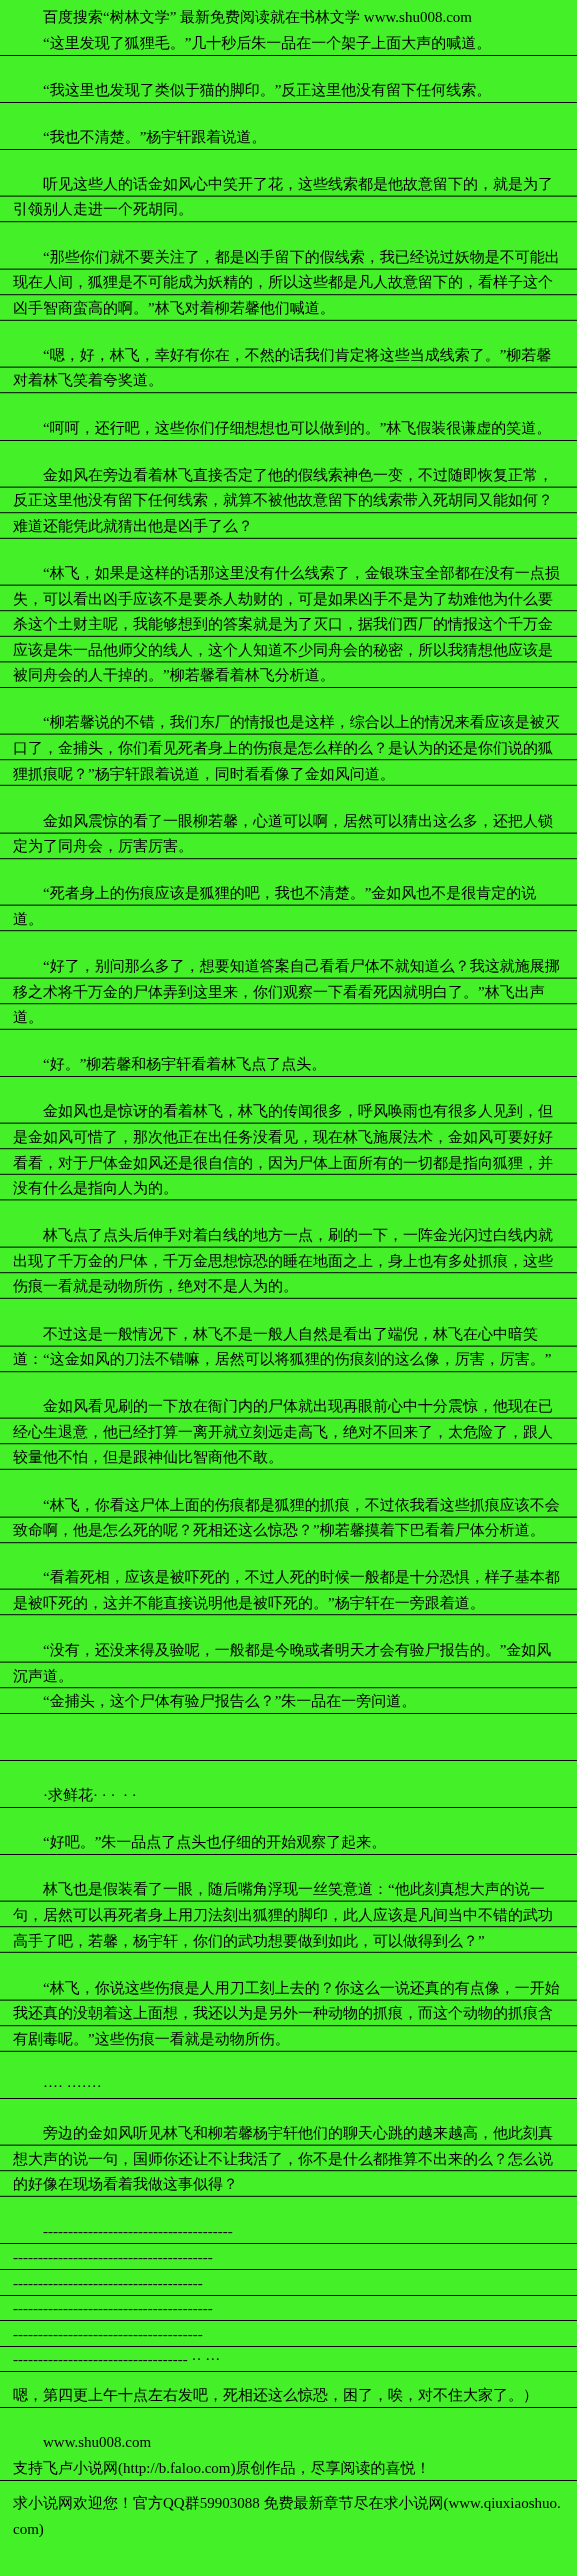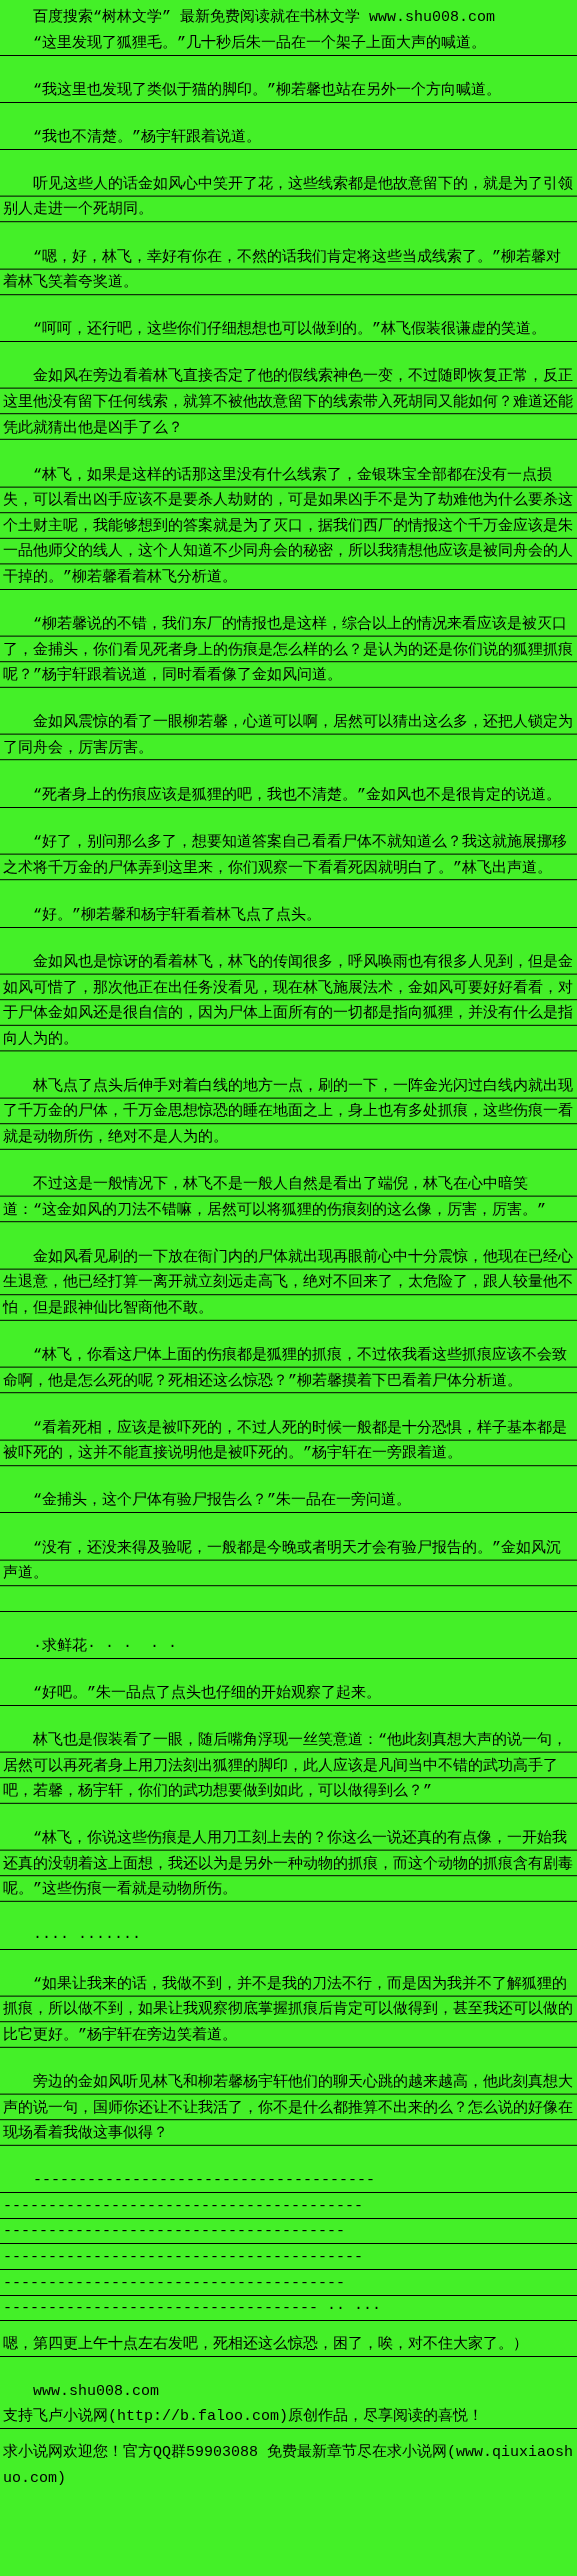--- a/index.html
+++ b/index.html
@@ -14,69 +14,68 @@
     font-size: 15px;
     line-height: 25.6px;
     padding-top: 5px;
   }
   .page {
     width: 578px;
     overflow: hidden;
   }
   .blk {
     margin: 0 0 21.5px 0;
-    padding: 0 3px;
+    padding: 0 13px;
     word-break: break-all;
     white-space: pre-wrap;
-    font-family: Liberation Mono, monospace;
   }
   
   .u {
     background-image: linear-gradient(to bottom, transparent 24px, #000 24px, #000 25px, transparent 25px);
     background-size: 100% 25.6px;
     background-repeat: repeat-y;
   }
   .ind { text-indent: 2em; }
   .g0 { margin-bottom: 0; }
   .gs { margin-bottom: 10px; }
   .empty { min-height: 25.6px; }
 </style>
 </head>
 <body>
 
 <div class="page" style="background: rgb(68, 240, 40); color: rgb(0, 0, 0);">
     <div class="blk ind g0">百度搜索“树林文学” 最新免费阅读就在书林文学 www.shu008.com</div>
     <div class="blk u ind">“这里发现了狐狸毛。”几十秒后朱一品在一个架子上面大声的喊道。</div>
-    <div class="blk u ind">“我这里也发现了类似于猫的脚印。”柳若馨也站在另外一个方向喊道。</div>
+    <div class="blk u ind">“我这里也发现了类似于猫的脚印。”反正这里他没有留下任何线索。</div>
     <div class="blk u ind">“我也不清楚。”杨宇轩跟着说道。</div>
     <div class="blk u ind">听见这些人的话金如风心中笑开了花，这些线索都是他故意留下的，就是为了引领别人走进一个死胡同。</div>
+    <div class="blk u ind">“那些你们就不要关注了，都是凶手留下的假线索，我已经说过妖物是不可能出现在人间，狐狸是不可能成为妖精的，所以这些都是凡人故意留下的，看样子这个凶手智商蛮高的啊。”林飞对着柳若馨他们喊道。</div>
     <div class="blk u ind">“嗯，好，林飞，幸好有你在，不然的话我们肯定将这些当成线索了。”柳若馨对着林飞笑着夸奖道。</div>
     <div class="blk u ind">“呵呵，还行吧，这些你们仔细想想也可以做到的。”林飞假装很谦虚的笑道。</div>
     <div class="blk u ind">金如风在旁边看着林飞直接否定了他的假线索神色一变，不过随即恢复正常，反正这里他没有留下任何线索，就算不被他故意留下的线索带入死胡同又能如何？难道还能凭此就猜出他是凶手了么？</div>
     <div class="blk u ind">“林飞，如果是这样的话那这里没有什么线索了，金银珠宝全部都在没有一点损失，可以看出凶手应该不是要杀人劫财的，可是如果凶手不是为了劫难他为什么要杀这个土财主呢，我能够想到的答案就是为了灭口，据我们西厂的情报这个千万金应该是朱一品他师父的线人，这个人知道不少同舟会的秘密，所以我猜想他应该是被同舟会的人干掉的。”柳若馨看着林飞分析道。</div>
     <div class="blk u ind">“柳若馨说的不错，我们东厂的情报也是这样，综合以上的情况来看应该是被灭口了，金捕头，你们看见死者身上的伤痕是怎么样的么？是认为的还是你们说的狐狸抓痕呢？”杨宇轩跟着说道，同时看看像了金如风问道。</div>
     <div class="blk u ind">金如风震惊的看了一眼柳若馨，心道可以啊，居然可以猜出这么多，还把人锁定为了同舟会，厉害厉害。</div>
     <div class="blk u ind">“死者身上的伤痕应该是狐狸的吧，我也不清楚。”金如风也不是很肯定的说道。</div>
     <div class="blk u ind">“好了，别问那么多了，想要知道答案自己看看尸体不就知道么？我这就施展挪移之术将千万金的尸体弄到这里来，你们观察一下看看死因就明白了。”林飞出声道。</div>
     <div class="blk u ind">“好。”柳若馨和杨宇轩看着林飞点了点头。</div>
     <div class="blk u ind">金如风也是惊讶的看着林飞，林飞的传闻很多，呼风唤雨也有很多人见到，但是金如风可惜了，那次他正在出任务没看见，现在林飞施展法术，金如风可要好好看看，对于尸体金如风还是很自信的，因为尸体上面所有的一切都是指向狐狸，并没有什么是指向人为的。</div>
     <div class="blk u ind">林飞点了点头后伸手对着白线的地方一点，刷的一下，一阵金光闪过白线内就出现了千万金的尸体，千万金思想惊恐的睡在地面之上，身上也有多处抓痕，这些伤痕一看就是动物所伤，绝对不是人为的。</div>
     <div class="blk u ind">不过这是一般情况下，林飞不是一般人自然是看出了端倪，林飞在心中暗笑道：“这金如风的刀法不错嘛，居然可以将狐狸的伤痕刻的这么像，厉害，厉害。”</div>
     <div class="blk u ind">金如风看见刷的一下放在衙门内的尸体就出现再眼前心中十分震惊，他现在已经心生退意，他已经打算一离开就立刻远走高飞，绝对不回来了，太危险了，跟人较量他不怕，但是跟神仙比智商他不敢。</div>
     <div class="blk u ind">“林飞，你看这尸体上面的伤痕都是狐狸的抓痕，不过依我看这些抓痕应该不会致命啊，他是怎么死的呢？死相还这么惊恐？”柳若馨摸着下巴看着尸体分析道。</div>
     <div class="blk u ind">“看着死相，应该是被吓死的，不过人死的时候一般都是十分恐惧，样子基本都是被吓死的，这并不能直接说明他是被吓死的。”杨宇轩在一旁跟着道。</div>
+    <div class="blk u ind g0">“没有，还没来得及验呢，一般都是今晚或者明天才会有验尸报告的。”金如风沉声道。</div>
     <div class="blk u ind">“金捕头，这个尸体有验尸报告么？”朱一品在一旁问道。</div>
-    <div class="blk u ind g0">“没有，还没来得及验呢，一般都是今晚或者明天才会有验尸报告的。”金如风沉声道。</div>
     <div class="blk u empty">&nbsp;</div>
     <div class="blk u ind">·求鲜花· · ·  · ·</div>
     <div class="blk u ind">“好吧。”朱一品点了点头也仔细的开始观察了起来。</div>
     <div class="blk u ind">林飞也是假装看了一眼，随后嘴角浮现一丝笑意道：“他此刻真想大声的说一句，居然可以再死者身上用刀法刻出狐狸的脚印，此人应该是凡间当中不错的武功高手了吧，若馨，杨宇轩，你们的武功想要做到如此，可以做得到么？”</div>
     <div class="blk u ind">“林飞，你说这些伤痕是人用刀工刻上去的？你这么一说还真的有点像，一开始我还真的没朝着这上面想，我还以为是另外一种动物的抓痕，而这个动物的抓痕含有剧毒呢。”这些伤痕一看就是动物所伤。</div>
     <div class="blk u ind">···· ·······</div>
-    <div class="blk u ind">“如果让我来的话，我做不到，并不是我的刀法不行，而是因为我并不了解狐狸的抓痕，所以做不到，如果让我观察彻底掌握抓痕后肯定可以做得到，甚至我还可以做的比它更好。”杨宇轩在旁边笑着道。</div>
     <div class="blk u ind">旁边的金如风听见林飞和柳若馨杨宇轩他们的聊天心跳的越来越高，他此刻真想大声的说一句，国师你还让不让我活了，你不是什么都推算不出来的么？怎么说的好像在现场看着我做这事似得？</div>
     <div class="blk u ind g0">--------------------------------------</div>
     <div class="blk u g0">----------------------------------------</div>
     <div class="blk u g0">--------------------------------------</div>
     <div class="blk u g0">----------------------------------------</div>
     <div class="blk u g0">--------------------------------------</div>
     <div class="blk u gs">----------------------------------- ·· ···</div>
     <div class="blk u">嗯，第四更上午十点左右发吧，死相还这么惊恐，困了，唉，对不住大家了。）</div>
     <div class="blk ind g0">www.shu008.com</div>
     <div class="blk u gs">支持飞卢小说网(http://b.faloo.com)原创作品，尽享阅读的喜悦！</div>

